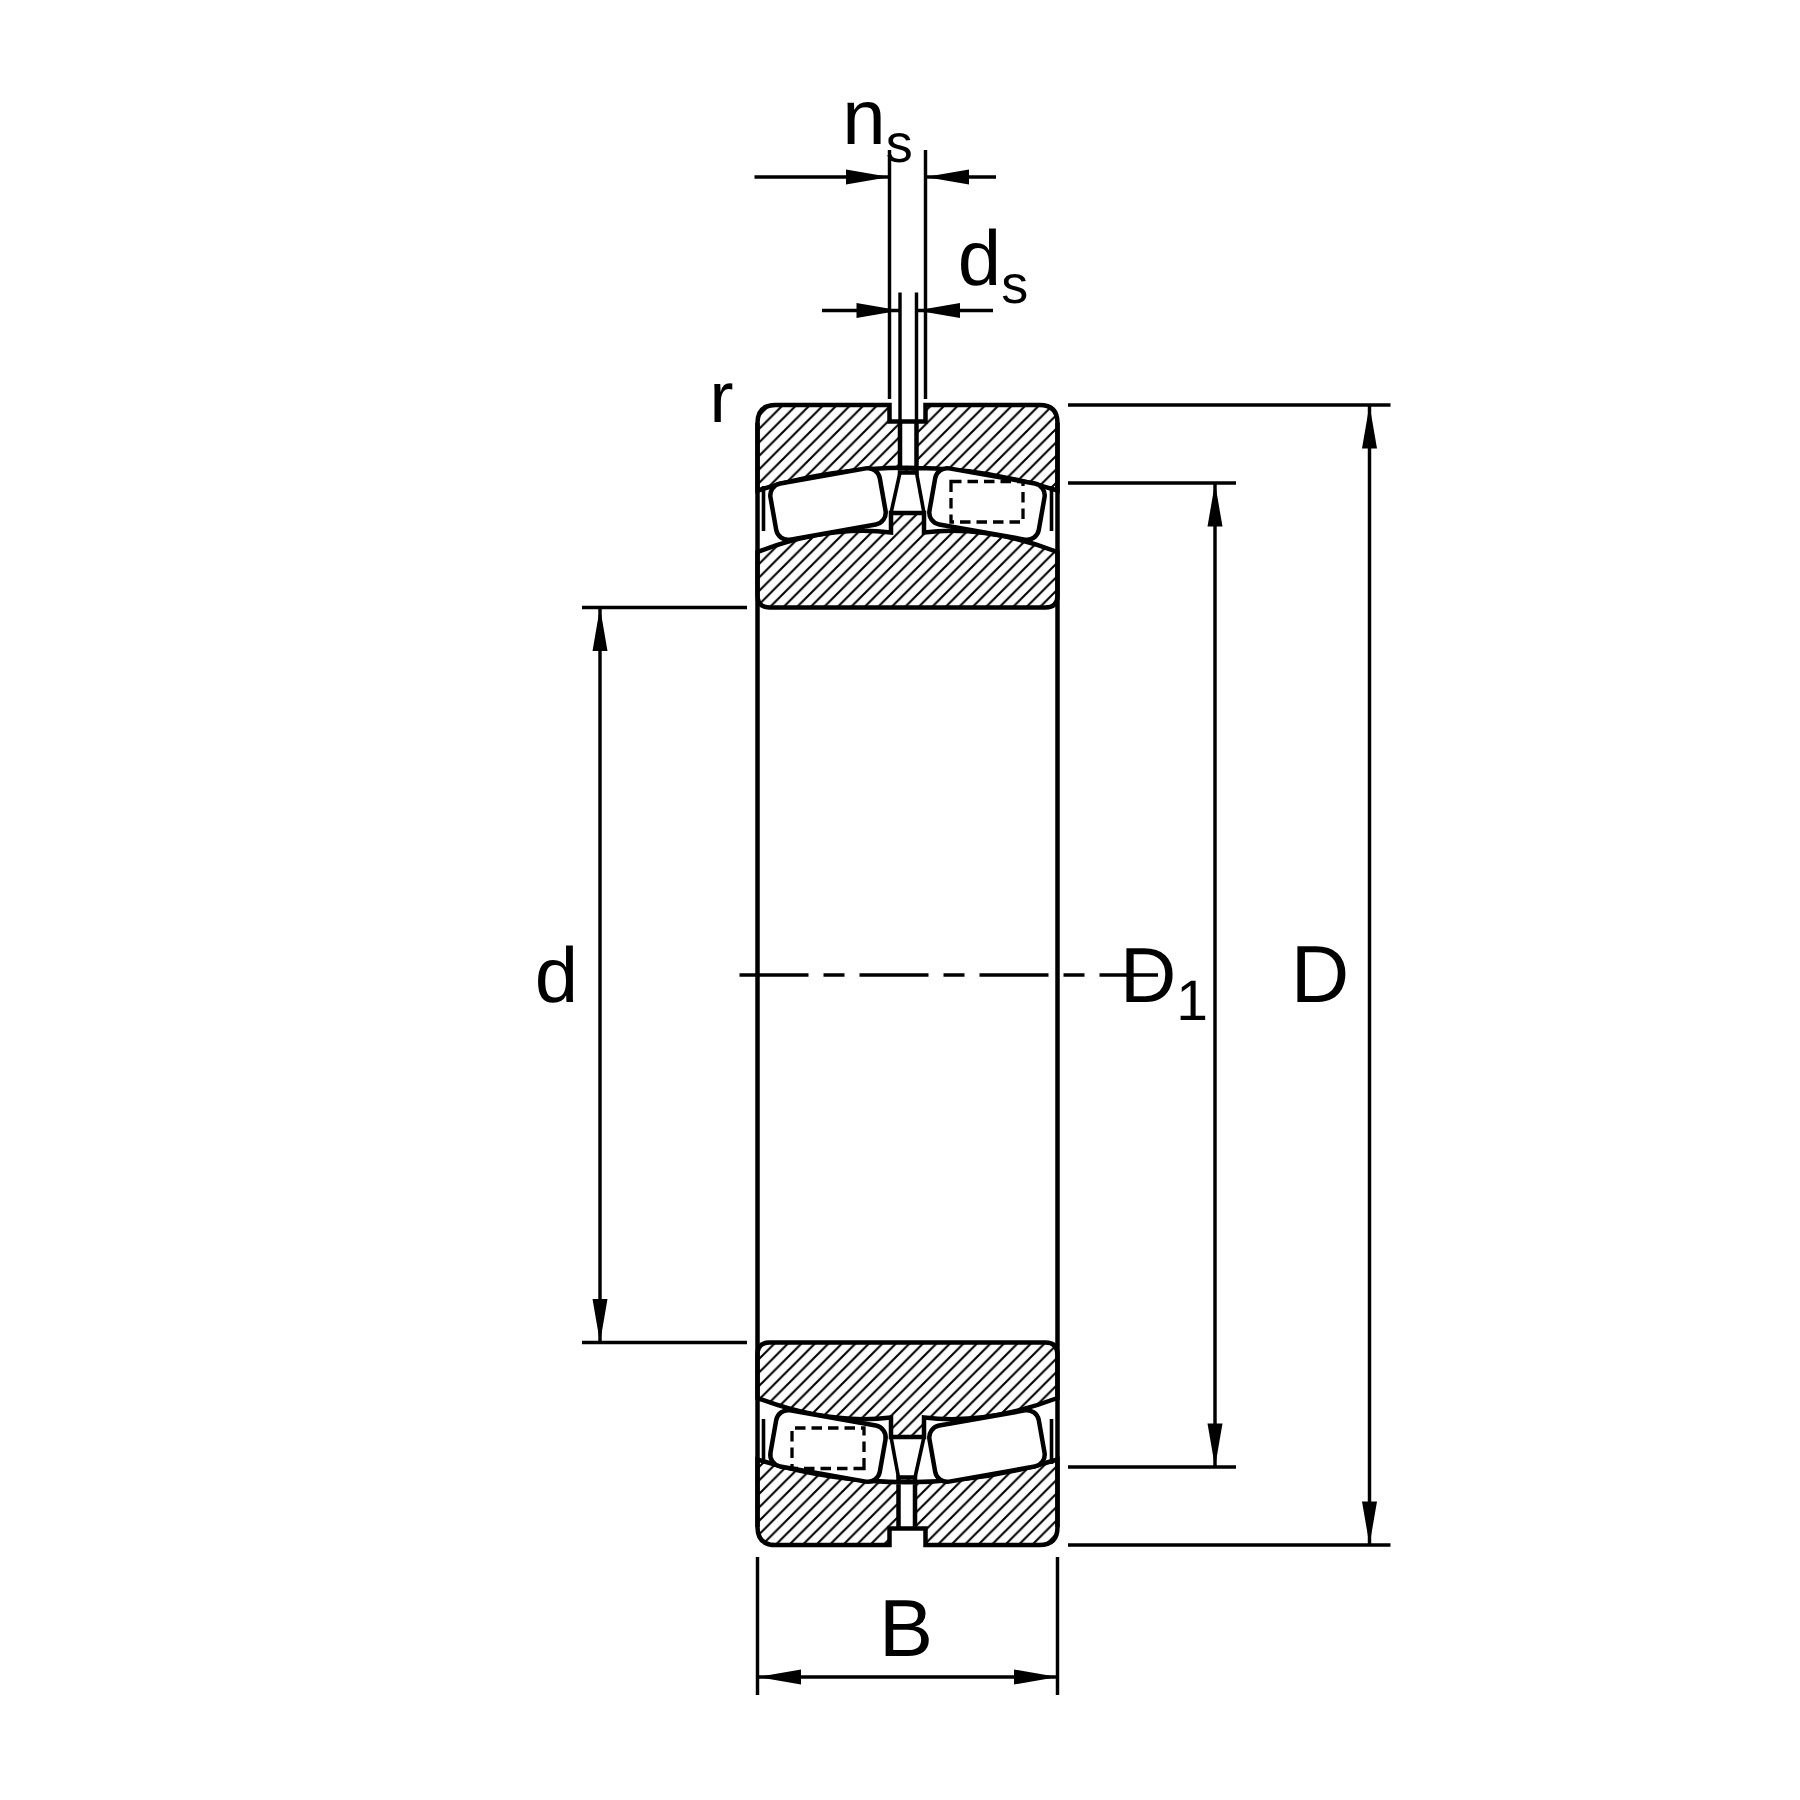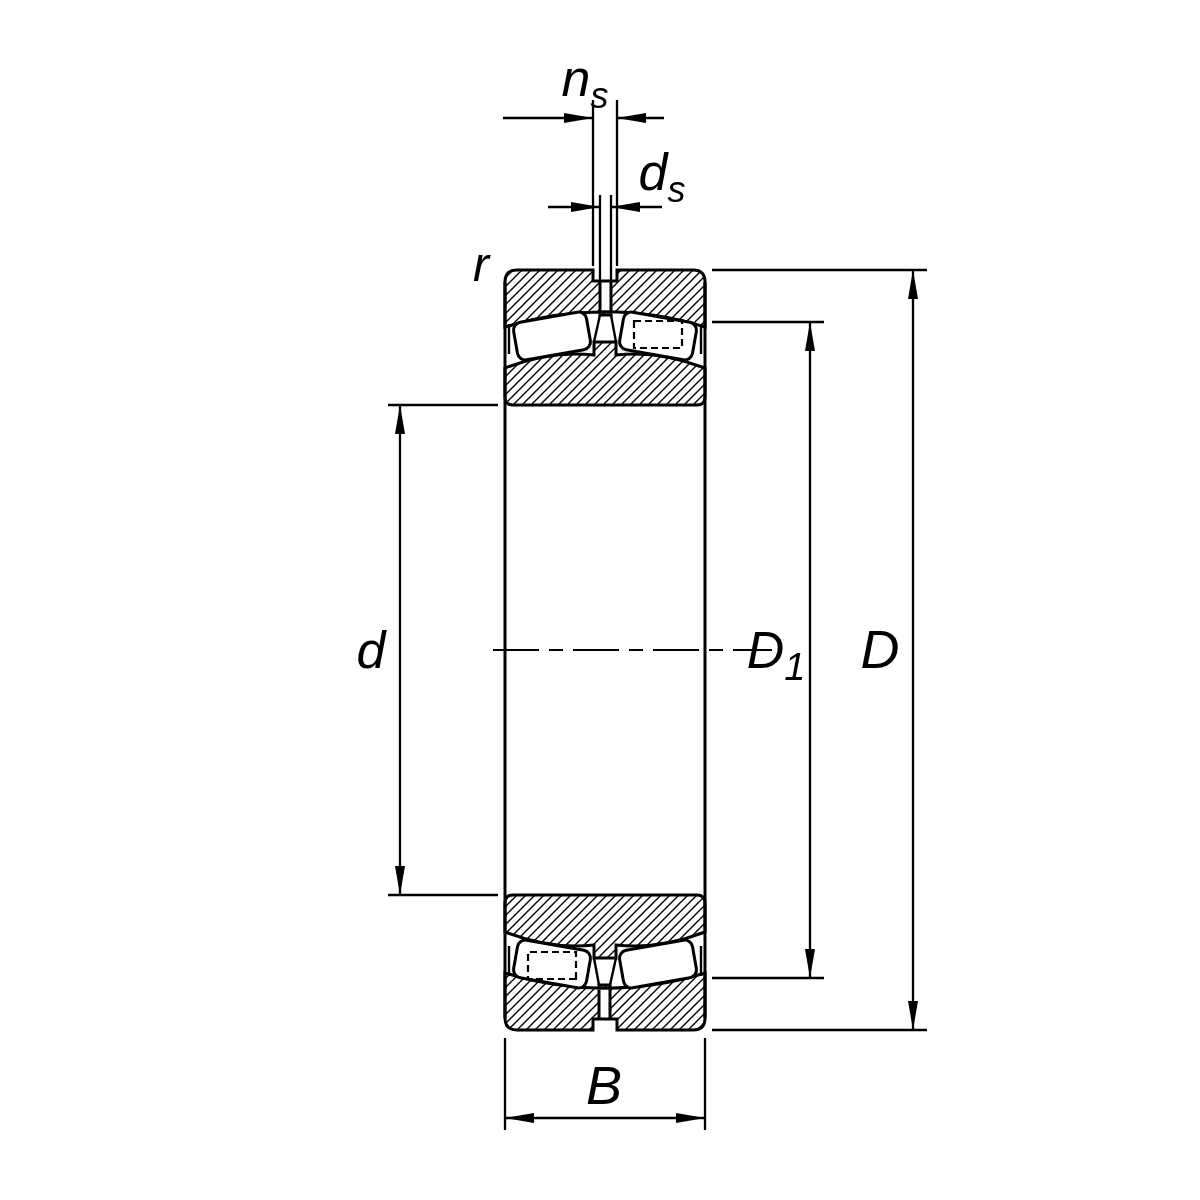--- a/index.html
+++ b/index.html
@@ -9,21 +9,20 @@
     width: 1200px;
     height: 1200px;
     font-family: "Liberation Sans", sans-serif;
   }
   .stage {
     position: relative;
     width: 1200px;
     height: 1200px;
     background: #ffffff;
     overflow: hidden;
-    font-style: italic;
   }
   svg { display: block; }
   svg text {
     fill: #000000;
     font-family: "Liberation Sans", sans-serif;
   }
 </style>
 </head>
 <body>
 

